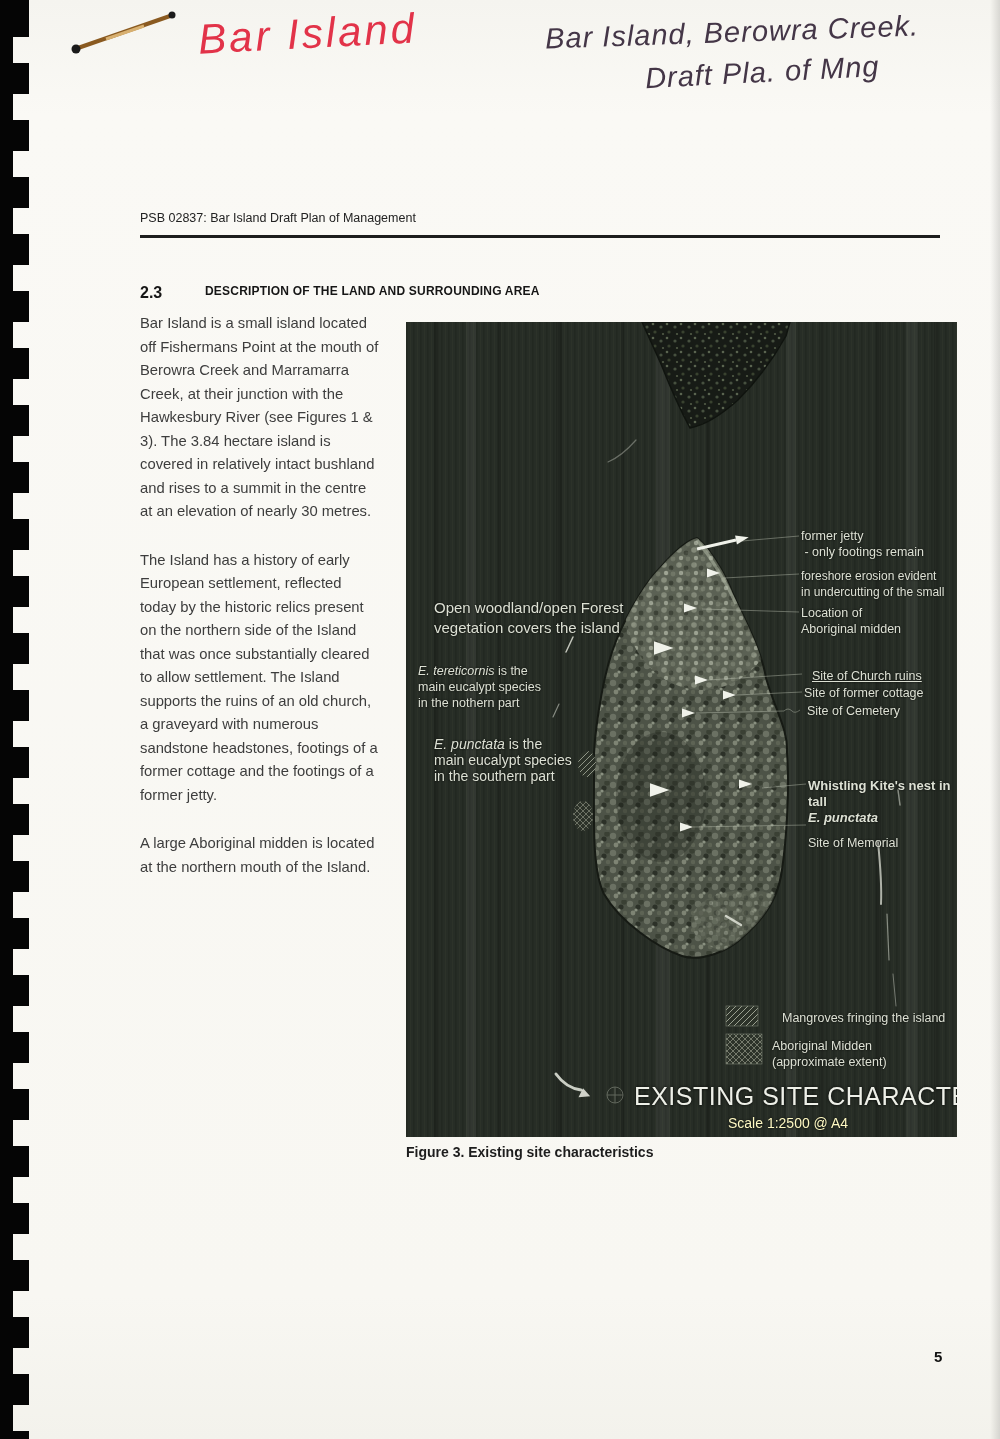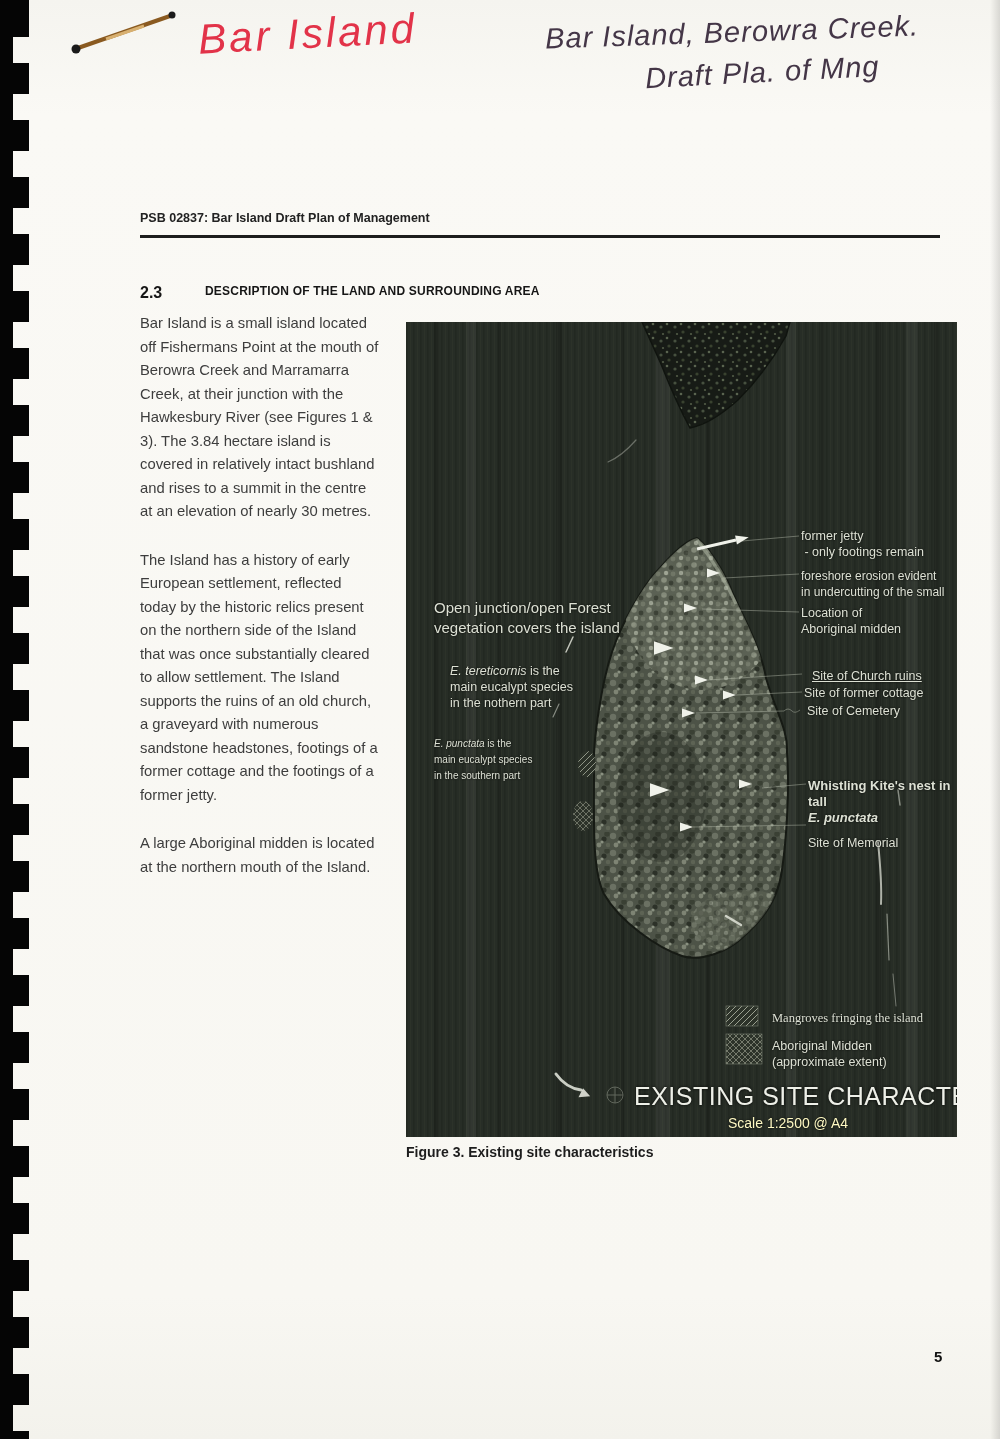--- a/index.html
+++ b/index.html
@@ -19,47 +19,47 @@
     background-position:0 0, 12px 6px;
     background-repeat:no-repeat, repeat-y;
   }
   .pen-mark{position:absolute; left:66px; top:4px;}
   
   .hw{position:absolute; font-style:italic; white-space:nowrap;}
   .hw-red{left:198px; top:10px; font-size:42px; color:#e23349; transform:rotate(-3deg); letter-spacing:3px;}
   .hw-purple1{left:545px; top:16px; font-size:29px; color:#443647; transform:rotate(-2deg); letter-spacing:1px;}
   .hw-purple2{left:645px; top:56px; font-size:29px; color:#443647; transform:rotate(-3deg); letter-spacing:1px;}
   
-  .doc-ref{position:absolute; left:140px; top:211px; font-size:12.5px; font-weight:bold; color:#222;}
+  .doc-ref{position:absolute; left:140px; top:211px; font-size:12.5px; font-weight:normal; color:#222;}
   .chapter{position:absolute; right:62px; top:194px; font-size:30px; font-weight:400; color:#3c3c3c; letter-spacing:1px;}
   .rule{position:absolute; left:140px; top:235px; width:800px; height:3px; background:#1d1d1d;}
   
   .sec-num{position:absolute; left:140px; top:284px; font-size:16px; font-weight:bold; color:#161616;}
   .sec-title{position:absolute; left:205px; top:284px; font-size:12px; font-weight:bold; color:#161616; letter-spacing:.2px;}
   
   .bodycol{position:absolute; left:140px; top:312px; width:240px; font-size:14.8px; line-height:23.5px; color:#3d3d3d;}
   .bodycol p{margin:0 0 25px 0;}
   
   .figure{position:absolute; left:406px; top:322px; width:551px; height:815px; background:#262c25; overflow:hidden;}
   .figure svg{position:absolute; left:0; top:0;}
   .plabel{position:absolute; color:#dde1d4; font-size:12.5px; line-height:16px;
     white-space:pre-line; text-shadow:0 0 2px rgba(0,0,0,.9);}
   .plabel i{font-style:italic;}
   .lbl-veg{left:28px; top:276px; font-size:15px; line-height:20px;}
-  .lbl-tere{left:44px; top:341px; font-size:12.5px;}
-  .lbl-punc{left:28px; top:414px; font-size:10px;}
+  .lbl-tere{left:12px; top:341px; font-size:12.5px;}
+  .lbl-punc{left:28px; top:414px; font-size:14px;}
   .lbl-jetty{left:395px; top:206px;}
   .lbl-erosion{left:395px; top:246px; font-size:12px;}
   .lbl-midloc{left:395px; top:283px;}
   .lbl-church{left:406px; top:346px;text-decoration:underline;}
   .lbl-cottage{left:398px; top:363px;}
   .lbl-cemetery{left:401px; top:381px;}
   .lbl-kite{left:402px; top:456px; font-size:13px;font-weight:bold;}
   .lbl-memorial{left:402px; top:513px;}
-  .lbl-legend1{left:366px; top:688px;font-family:Liberation Serif, serif;}
+  .lbl-legend1{left:376px; top:688px;}
   .lbl-legend2{left:366px; top:716px;}
   .map-title{position:absolute; left:228px; top:760px; font-size:25px; color:#eef0e8;
     letter-spacing:.5px; white-space:nowrap; text-shadow:0 0 3px rgba(0,0,0,.9);}
   .map-scale{position:absolute; left:322px; top:793px; font-size:14px; color:#fef9c3; text-shadow:0 0 2px rgba(0,0,0,.9);}
   
   .caption{position:absolute; left:406px; top:1144px; font-size:14px; font-weight:bold; color:#1d1d1d;}
   .pageno{position:absolute; left:934px; top:1348px; font-size:15px; font-weight:bold; color:#111;}
 </style>
 </head>
 <body>
@@ -208,21 +208,21 @@
 
       <rect x="320" y="684" width="32" height="20" fill="url(#hatch)" stroke="#777d70" stroke-width=".6"></rect>
       <rect x="320" y="712" width="36" height="30" fill="url(#cross)" stroke="#777d70" stroke-width=".6"></rect>
 
       <g stroke="#9aa092" fill="none" opacity=".5">
         <circle cx="209" cy="773" r="8"></circle>
         <path d="M209,765 v16 M201,773 h16"></path>
       </g>
     </svg>
 
-    <div class="plabel lbl-veg">Open junction/open Forest
+    <div class="plabel lbl-veg">Open woodland/open Forest
 vegetation covers the island</div>
 
     <div class="plabel lbl-tere"><i>E. tereticornis</i><span> is the
 main eucalypt species
 in the nothern part</span></div>
 
     <div class="plabel lbl-punc"><i>E. punctata</i><span> is the
 main eucalypt species
 in the southern part</span></div>
 

